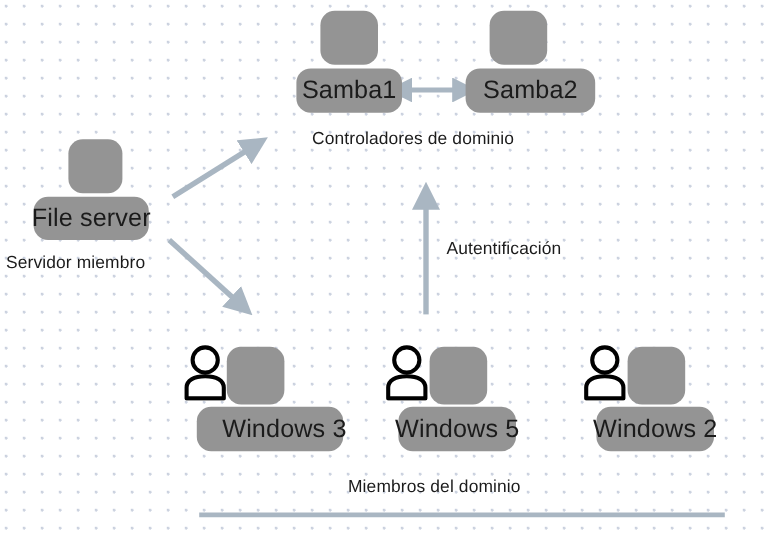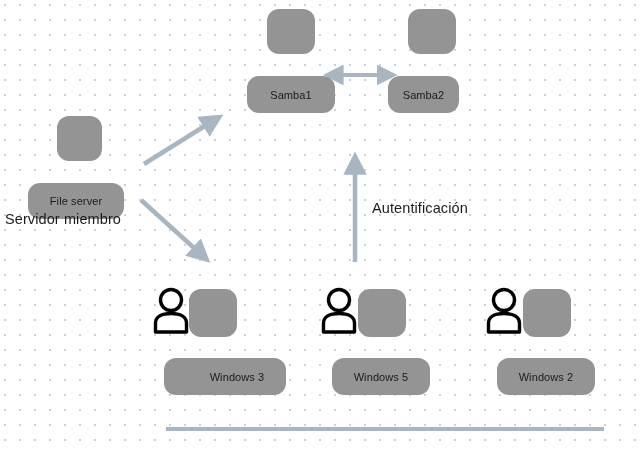--- a/index.html
+++ b/index.html
@@ -35,24 +35,23 @@
     border-radius: 12px;
   }
   .node-body {
     position: absolute;
     background: #949494;
     border-radius: 12px;
     display: flex;
     align-items: center;
     justify-content: center;
     color: #1b1b1b;
-    font-size: 11px;
+    font-size: 21px;
     letter-spacing: 0.1px;
     white-space: nowrap;
-    margin-top: 19px;
   }
   .person-icon {
     position: absolute;
   }
   .caption {
     position: absolute;
     color: #1b1b1b;
     font-size: 14.5px;
     white-space: nowrap;
     letter-spacing: 0.1px;
@@ -94,23 +93,24 @@
     </g>
   </svg>
 
   <div class="node">
     <div class="node-head" style="left:267px; top:9px; width:48px; height:45px;"></div>
     <div class="node-body" style="left:247px; top:57px; width:88px; height:37px;">Samba1</div>
   </div>
 
   <div class="node">
     <div class="node-head" style="left:408px; top:9px; width:48px; height:45px;"></div>
-    <div class="node-body" style="left:388px; top:57px; width:71px; height:37px;">Samba2</div>
+    <div class="node-body" style="left:388px; top:57px; width:108px; height:37px;">Samba2</div>
   </div>
 
+  <div class="caption" style="left:260px; top:108px;">Controladores de dominio</div>
 
   <div class="node">
     <div class="node-head" style="left:57px; top:116px; width:45px; height:45px;"></div>
     <div class="node-body" style="left:28px; top:164px; width:96px; height:36px;">File server</div>
   </div>
 
   <div class="caption" style="left:372px; top:200px;">Autentificación</div>
 
   <div class="caption" style="left:5px; top:211px;">Servidor miembro</div>
 
@@ -134,14 +134,15 @@
 
   <div class="node">
     <div class="node-head" style="left:523px; top:289px; width:48px; height:48px;"></div>
     <svg class="person-icon" style="left:483px; top:286px;" width="42" height="48" viewBox="0 0 42 48">
       <circle cx="21" cy="14" r="10.5" fill="#ffffff" stroke="#000000" stroke-width="3.4"></circle>
       <path d="M5.5,46 L5.5,37 C5.5,31 11.5,27.5 21,27.5 C30.5,27.5 36.5,31 36.5,37 L36.5,46 Z" fill="#ffffff" stroke="#000000" stroke-width="3.4" stroke-linejoin="round"></path>
     </svg>
     <div class="node-body" style="left:497px; top:339px; width:98px; height:37px;">Windows 2</div>
   </div>
 
+  <div class="caption" style="left:290px; top:398px;">Miembros del dominio</div>
 
 </div>
 
 </body></html>

